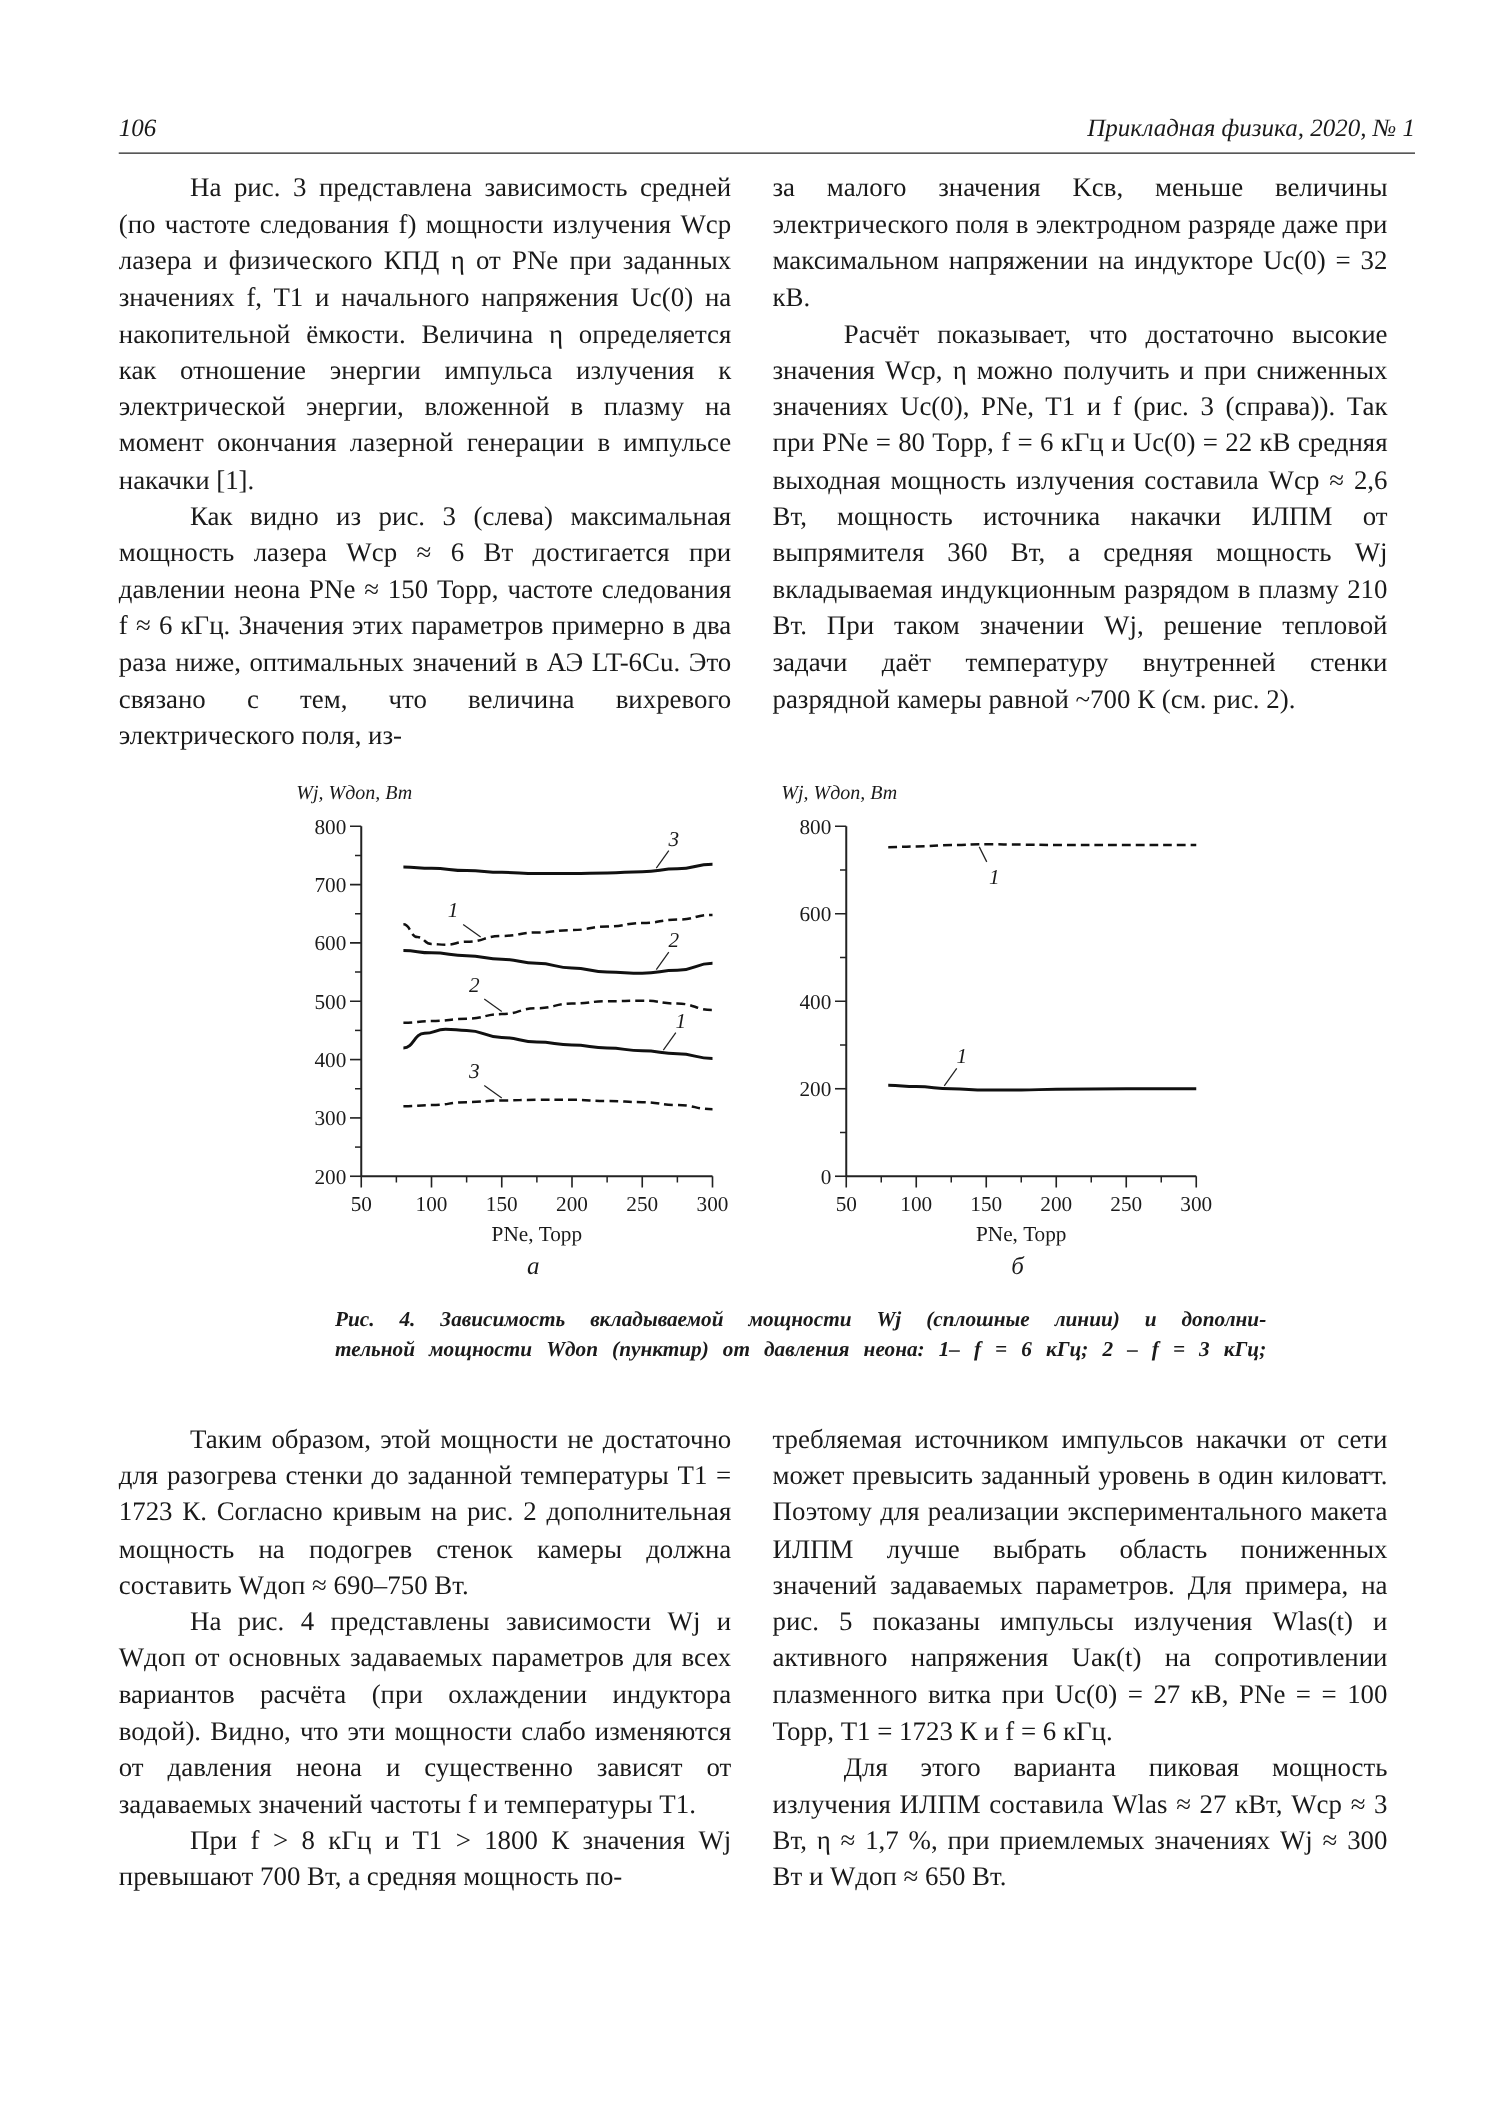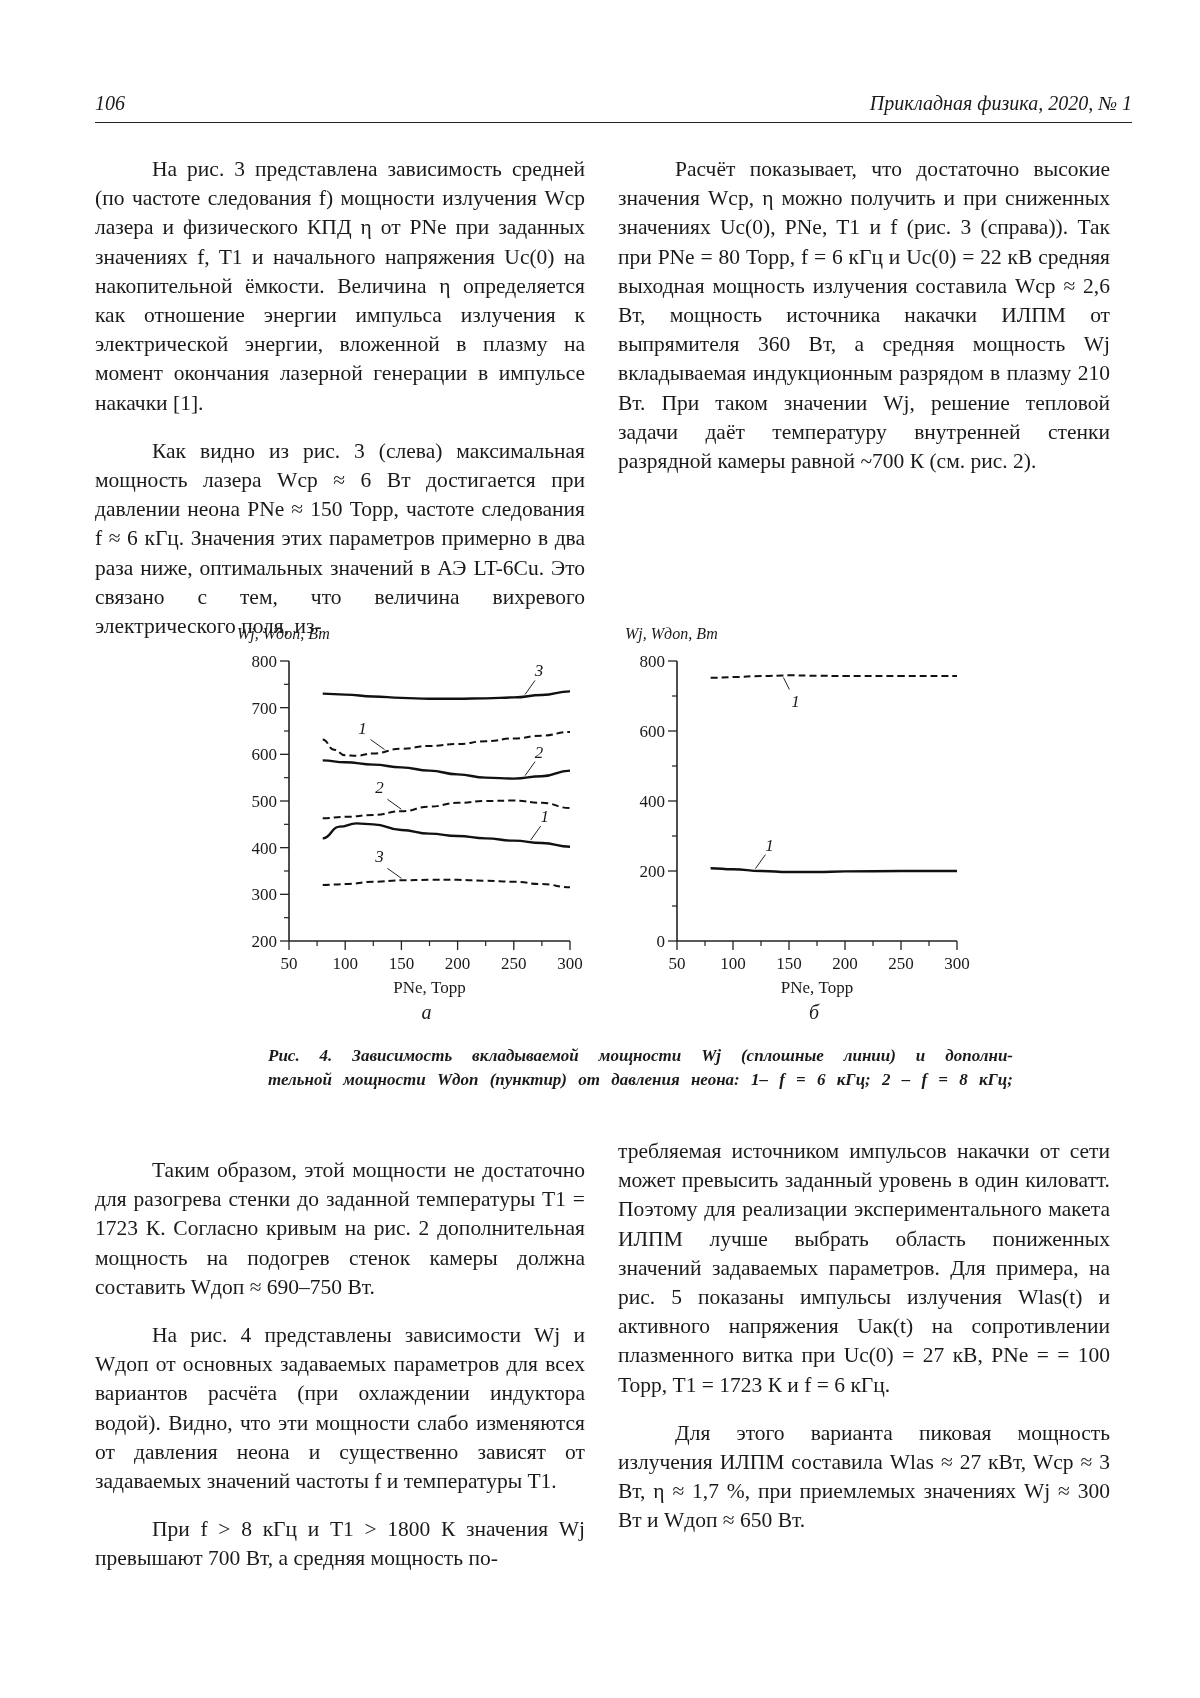--- a/index.html
+++ b/index.html
@@ -4,21 +4,21 @@
 <style>
   html, body { margin: 0; padding: 0; background: #ffffff; }
   body { width: 1200px; height: 1698px; position: relative; overflow: hidden;
          font-family: "Liberation Serif", "DejaVu Serif", serif; color: #1a1a1a; }
   .header { position: absolute; left: 95px; top: 88px; width: 1037px; height: 34px;
             border-bottom: 1.5px solid #222; font-style: italic; font-size: 20px; }
   .header .pg { position: absolute; left: 0; top: 4px; }
   .header .jr { position: absolute; right: 0; top: 4px; }
   .col { position: absolute; font-size: 21.5px; line-height: 29.2px; text-align: justify; }
   .col p { margin: 0; }
-  .col p.ind { text-indent: 57px; margin-top: 19px; }
+  .col p.ind { text-indent: 57px; }
   #col-tl { left: 95px; top: 136px; width: 490px; }
   #col-tr { left: 618px; top: 136px; width: 492px; }
   #col-bl { left: 95px; top: 1137px; width: 490px; }
   #col-br { left: 618px; top: 1137px; width: 492px; }
   #figure { position: absolute; left: 0; top: 610px; width: 1200px; height: 430px; }
   #figure svg { position: absolute; left: 0; top: 0; }
   .caption { position: absolute; left: 230px; top: 1044px; width: 745px;
              font-style: italic; font-weight: bold; font-size: 17px; line-height: 24px;
              text-align: justify; font-family: "Liberation Serif", serif; margin-left: 38px; }
   .caption span { display: block; }
@@ -32,20 +32,21 @@
   <span class="pg">106</span>
   <span class="jr">Прикладная физика, 2020, № 1</span>
 </div>
 
 <div class="col" id="col-tl">
   <p class="ind">На рис. 3 представлена зависимость средней (по частоте следования f) мощности излучения Wср лазера и физического КПД η от PNe при заданных значениях f, T1 и начального напряжения Uc(0) на накопительной ёмкости. Величина η определяется как отношение энергии импульса излучения к электрической энергии, вложенной в плазму на момент окончания лазерной генерации в импульсе накачки [1].</p>
   <p class="ind">Как видно из рис. 3 (слева) максимальная мощность лазера Wср ≈ 6 Вт достигается при давлении неона PNe ≈ 150 Торр, частоте следования f ≈ 6 кГц. Значения этих параметров примерно в два раза ниже, оптимальных значений в АЭ LT-6Cu. Это связано с тем, что величина вихревого электрического поля, из-</p>
 </div>
 
 <div class="col" id="col-tr">
+  <p>за малого значения Kсв, меньше величины электрического поля в электродном разряде даже при максимальном напряжении на индукторе Uc(0) = 32 кВ.</p>
   <p class="ind">Расчёт показывает, что достаточно высокие значения Wср, η можно получить и при сниженных значениях Uc(0), PNe, T1 и f (рис. 3 (справа)). Так при PNe = 80 Торр, f = 6 кГц и Uc(0) = 22 кВ средняя выходная мощность излучения составила Wср ≈ 2,6 Вт, мощность источника накачки ИЛПМ от выпрямителя 360 Вт, а средняя мощность Wj вкладываемая индукционным разрядом в плазму 210 Вт. При таком значении Wj, решение тепловой задачи даёт температуру внутренней стенки разрядной камеры равной ~700 К (см. рис. 2).</p>
 </div>
 
 <div id="figure">
   <svg id="fig-svg" width="1200" height="430">
       <line x1="289" y1="51" x2="289" y2="331" stroke="#222" stroke-width="1.6"></line>
       <line x1="289" y1="331" x2="570" y2="331" stroke="#222" stroke-width="1.6"></line>
       <line x1="280" y1="331" x2="289" y2="331" stroke="#222" stroke-width="1.3"></line>
       <text x="277" y="337" text-anchor="end" font-size="17" fill="#1a1a1a">200</text>
       <line x1="284" y1="307.6666666666667" x2="289" y2="307.6666666666667" stroke="#222" stroke-width="1.2"></line>
@@ -144,21 +145,21 @@
       <path d="M710.6 67.80000000000001 C721.8 67.80000000000001 721.8 67.10000000000002 733 67.10000000000002 C747 67.10000000000002 747 66.05000000000001 761 66.05000000000001 C775 66.05000000000001 775 65.35000000000002 789 65.35000000000002 C803 65.35000000000002 803 65.69999999999999 817 65.69999999999999 C831 65.69999999999999 831 66.05000000000001 845 66.05000000000001 C873 66.05000000000001 873 66.05000000000001 901 66.05000000000001 C929 66.05000000000001 929 66.05000000000001 957 66.05000000000001" fill="none" stroke="#111" stroke-width="2" stroke-dasharray="7 4"></path>
       <line x1="783.4" y1="67.49000000000001" x2="789.4" y2="79.49000000000001" stroke="#222" stroke-width="1"></line>
       <text x="795.4" y="97.49000000000001" text-anchor="middle" font-size="17" font-style="italic" fill="#1a1a1a">1</text>
       <line x1="755.4" y1="258.65" x2="765.4" y2="244.64999999999998" stroke="#222" stroke-width="1"></line>
       <text x="769.4" y="240.64999999999998" text-anchor="middle" font-size="17" font-style="italic" fill="#1a1a1a">1</text>
     </svg>
 </div>
 
 <div class="caption">
   <span class="l1">Рис. 4. Зависимость вкладываемой мощности Wj (сплошные линии) и дополни-</span>
-  <span class="l2">тельной мощности Wдоп (пунктир) от давления неона: 1– f = 6 кГц; 2 – f = 8 кГц;</span>
+  <span class="l2">тельной мощности Wдоп (пунктир) от давления неона: 1– f = 6 кГц; 2 – f = 3 кГц;</span>
 </div>
 
 <div class="col" id="col-bl">
   <p class="ind">Таким образом, этой мощности не достаточно для разогрева стенки до заданной температуры T1 = 1723 К. Согласно кривым на рис. 2 дополнительная мощность на подогрев стенок камеры должна составить Wдоп ≈ 690–750 Вт.</p>
   <p class="ind">На рис. 4 представлены зависимости Wj и Wдоп от основных задаваемых параметров для всех вариантов расчёта (при охлаждении индуктора водой). Видно, что эти мощности слабо изменяются от давления неона и существенно зависят от задаваемых значений частоты f и температуры T1.</p>
   <p class="ind">При f &gt; 8 кГц и T1 &gt; 1800 К значения Wj превышают 700 Вт, а средняя мощность по-</p>
 </div>
 
 <div class="col" id="col-br">
   <p>требляемая источником импульсов накачки от сети может превысить заданный уровень в один киловатт. Поэтому для реализации экспериментального макета ИЛПМ лучше выбрать область пониженных значений задаваемых параметров. Для примера, на рис. 5 показаны импульсы излучения Wlas(t) и активного напряжения Uак(t) на сопротивлении плазменного витка при Uc(0) = 27 кВ, PNe = = 100 Торр, T1 = 1723 К и f = 6 кГц.</p>

